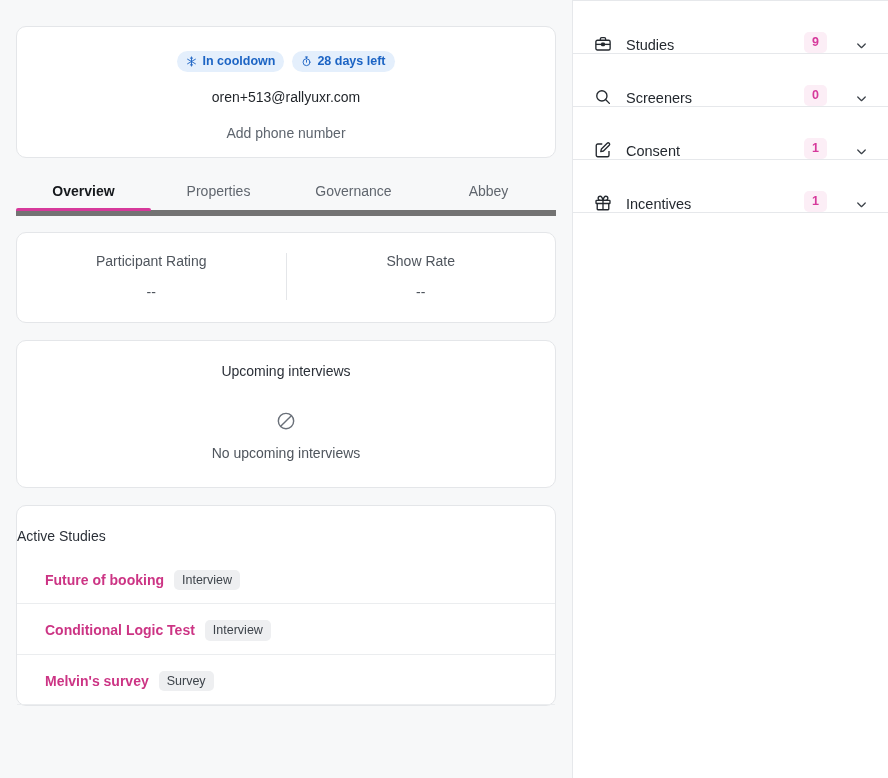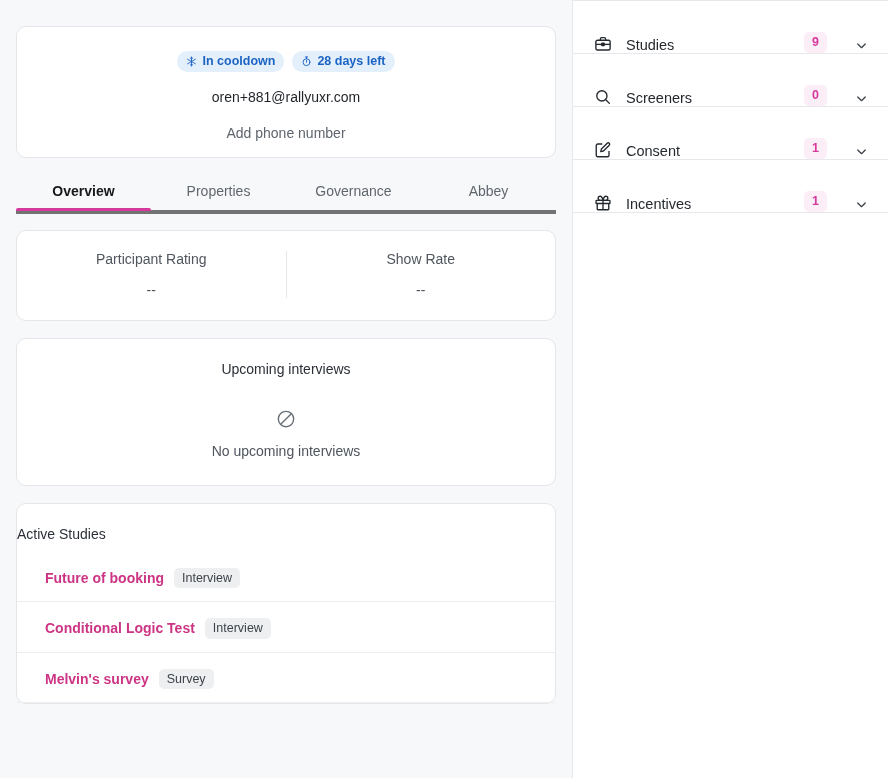--- a/index.html
+++ b/index.html
@@ -109,21 +109,21 @@
   .add-phone {
     font-size: 14px;
     color: #5e656e;
     cursor: pointer;
   }
 
   
   .tabs {
     display: flex;
     margin: 16px 16px 0;
-    border-bottom: 4px solid #737373;
+    border-bottom: 6px solid #737373;
   }
 
   .tab {
     flex: 1 1 0;
     text-align: center;
     font-size: 14px;
     color: #60666e;
     padding: 9px 0 11px;
     cursor: pointer;
     position: relative;
@@ -307,21 +307,21 @@
               <line x1="12" y1="13.5" x2="12" y2="9.5"></line>
               <line x1="9.5" y1="2.2" x2="14.5" y2="2.2"></line>
               <line x1="12" y1="2.2" x2="12" y2="6"></line>
             </svg>
           </span>
           <span>28 days left</span>
         </span>
       </div>
 
 
-      <div class="email">oren+881@rallyuxr.com</div>
+      <div class="email">oren+513@rallyuxr.com</div>
       <div class="add-phone">Add phone number</div>
     </div>
 
     <div class="tabs">
       <div class="tab active">Overview</div>
       <div class="tab">Properties</div>
       <div class="tab">Governance</div>
       <div class="tab">Abbey</div>
     </div>
 

